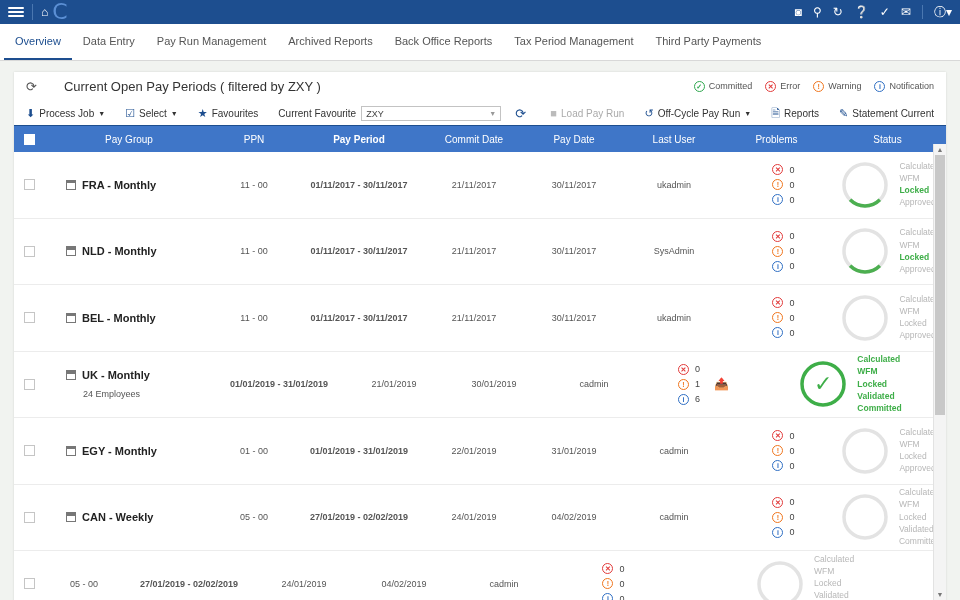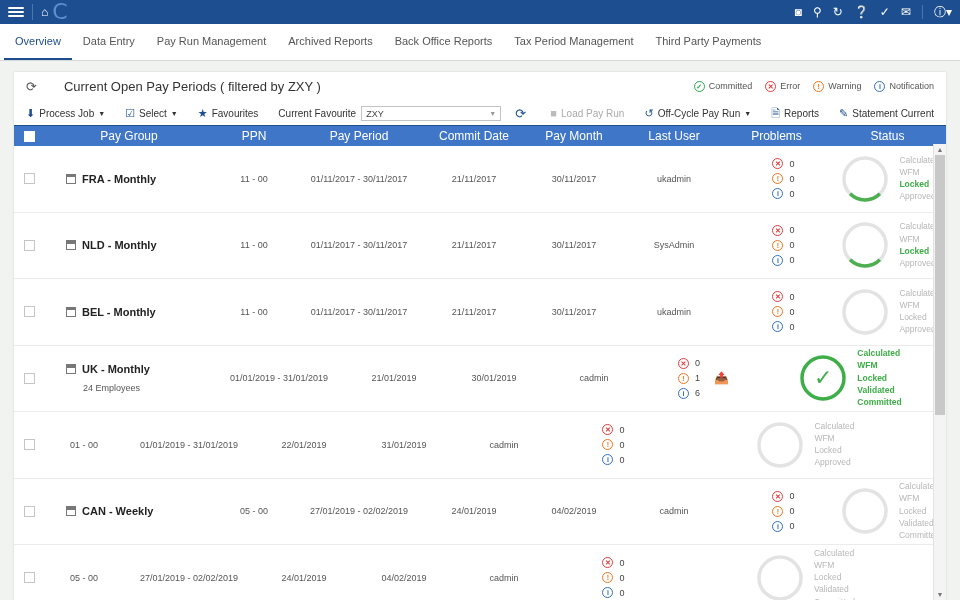--- a/index.html
+++ b/index.html
@@ -75,29 +75,29 @@
     width:140px; height:15px; border:1px solid #c3c3c3; background:#fff;
     display:flex; align-items:center; padding:0 4px; font-size:9px; color:#444;
   }
   .fav-select .cv { flex:1; }
   .fav-select .ar { font-size:7px; color:#999; }
   .tb-right { margin-left:auto; display:flex; align-items:center; }
   .tb-right .tbtn:last-child { margin-right:0; }
 
   
   .grid { position:relative; }
-  .ghead { display:flex; background:#3f76c8; height:20px; align-items:center;
-    color:#fff; font-size:12px; }
+  .ghead { display:flex; background:#3f76c8; height:26px; align-items:center;
+    color:#fff; font-size:10px; }
   .ghead .hc { text-align:center; }
   .cbx { width:11px; height:11px; border:1px solid #9aa; background:#fff; display:inline-block; }
   .ghead .cbx { border-color:#fff; }
   .c-chk   { width:30px; display:flex; justify-content:center; align-items:center; }
   .c-group { width:170px; }
   .c-ppn   { width:80px; }
-  .c-per   { width:130px; }
+  .c-per   { width:130px;font-weight:bold; }
   .c-comm  { width:100px; }
   .c-paid  { width:100px; }
   .c-user  { width:100px; }
   .c-prob  { width:105px; }
   .c-stat  { width:100px; flex:1; }
 
   .gbody { height:456px; overflow:hidden; position:relative; }
   .grow { display:flex; align-items:center; height:66.5px; border-bottom:1px solid #ececec; }
   .grow .cell { display:flex; align-items:center; justify-content:center;
     font-size:9px; color:#555; height:100%; }
@@ -260,21 +260,21 @@
 
   <div class="grid">
     <div class="ghead">
       <div class="c-chk">
             <span class="cbx"></span>
           </div>
       <div class="c-group hc">Pay Group</div>
       <div class="c-ppn hc">PPN</div>
       <div class="c-per hc">Pay Period</div>
       <div class="c-comm hc">Commit Date</div>
-      <div class="c-paid hc">Pay Month</div>
+      <div class="c-paid hc">Pay Date</div>
       <div class="c-user hc">Last User</div>
       <div class="c-prob hc">Problems</div>
       <div class="c-stat hc">Status</div>
     </div>
 
     <div class="gbody" id="grid-body">
           <div class="grow">
     <div class="cell c-chk">
               <span class="cbx"></span>
             </div>
@@ -471,20 +471,29 @@
                 <div class="step done">Locked</div>
                 <div class="step done">Validated</div>
                 <div class="step done">Committed</div>
               </div>
     </div>
           </div>
           <div class="grow">
     <div class="cell c-chk">
               <span class="cbx"></span>
             </div>
+    <div class="cell c-group">
+      <div class="grp-wrap">
+        <div class="grp-line">
+          <span class="cal-ico"></span>
+          <span class="grp-name">EGY - Monthly</span>
+        </div>
+
+      </div>
+    </div>
     <div class="cell c-ppn">01 - 00</div>
     <div class="cell c-per">01/01/2019 - 31/01/2019</div>
     <div class="cell c-comm">22/01/2019</div>
     <div class="cell c-paid">31/01/2019</div>
     <div class="cell c-user">cadmin</div>
     <div class="cell c-prob">
       <div class="probs">
         <div class="prow">
           <span class="badge e">✕</span>
           <span class="num">0</span>

